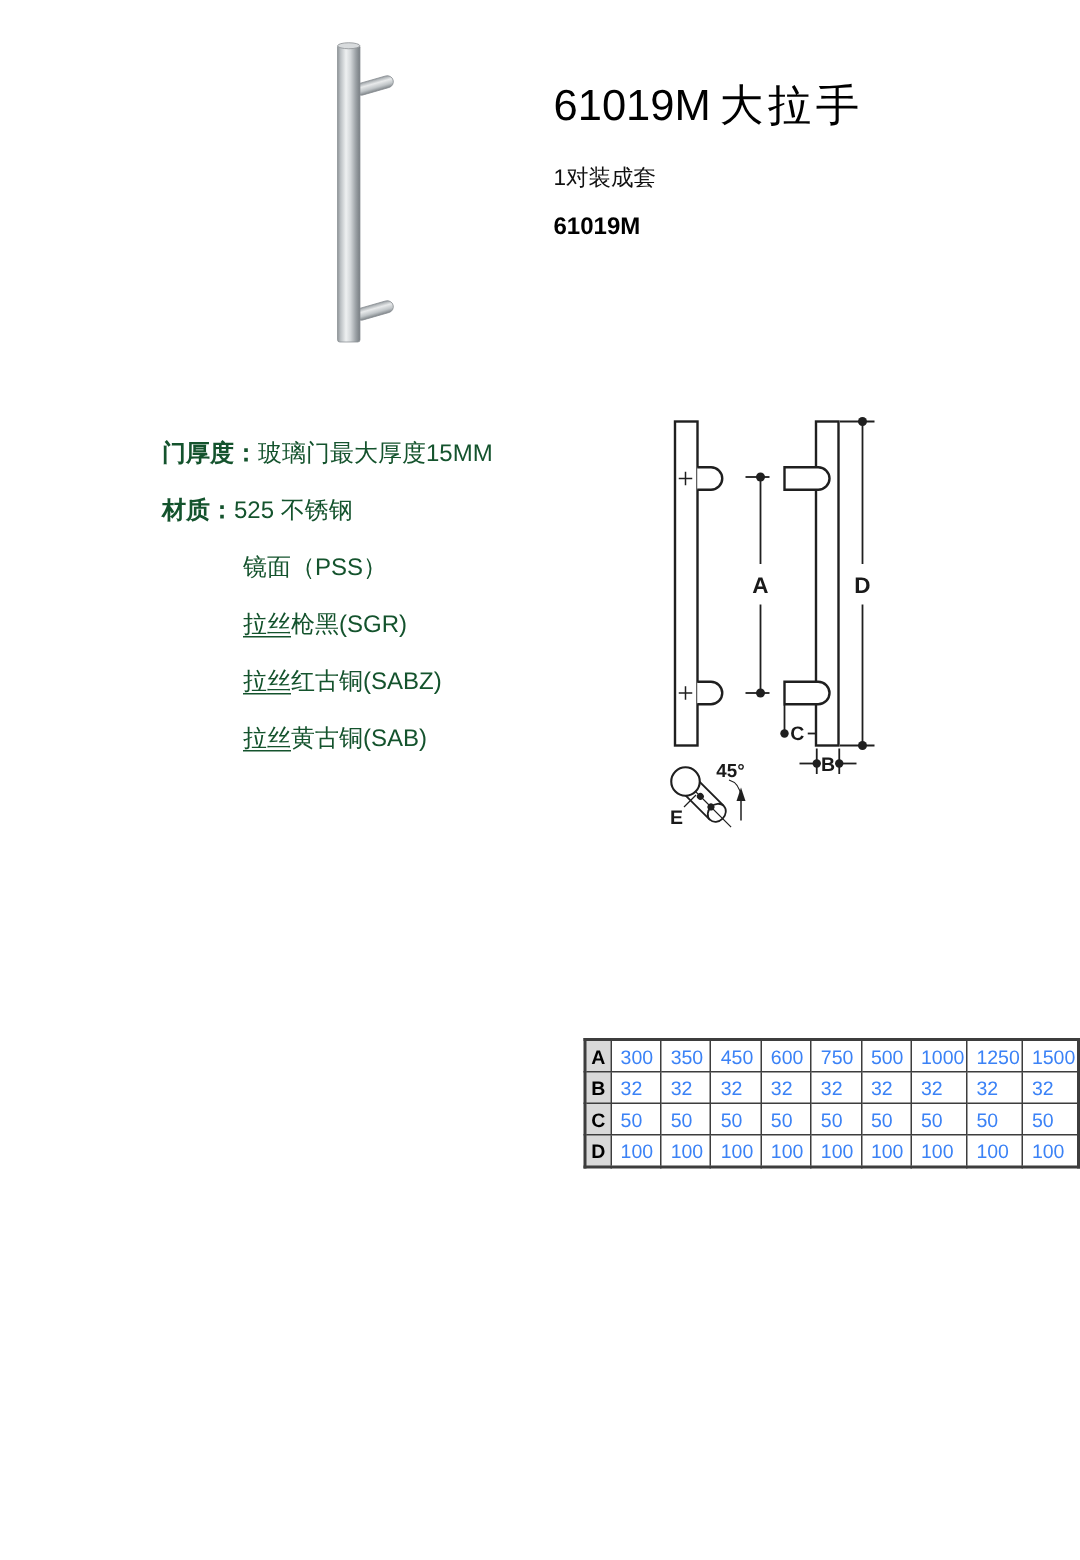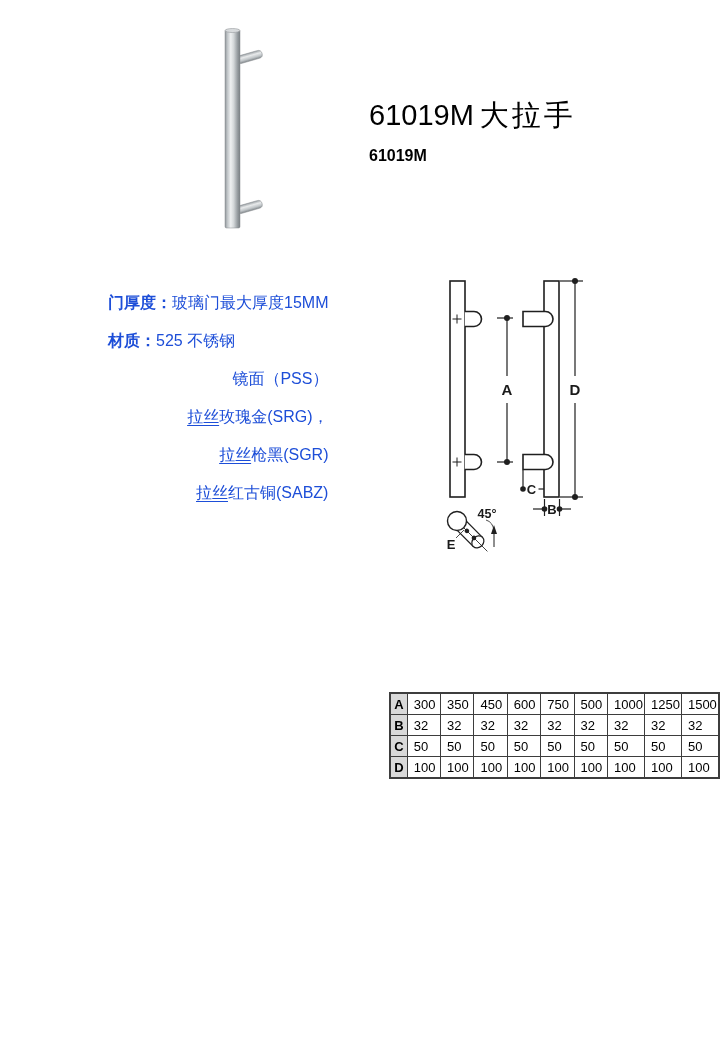--- a/index.html
+++ b/index.html
@@ -4,42 +4,42 @@
 <style>
   html,body{margin:0;padding:0;background:#ffffff;}
   .page{
     position:relative;width:720px;height:1040px;background:#ffffff;
     font-family:"Liberation Sans","DejaVu Sans",sans-serif;color:#000;
     overflow:hidden;
   }
   
   .photo{position:absolute;left:213px;top:24px;}
   
-  .title-block{position:absolute;left:369px;top:54px;margin-top:44px;}
+  .title-block{position:absolute;left:369px;top:54px;}
   .title{font-size:29px;line-height:34px;white-space:nowrap;color:#000;}
   .title .cjk{font-family:"Liberation Serif","DejaVu Serif",serif;letter-spacing:3px;margin-left:6px;}
   .subtitle{margin-top:21px;font-size:15px;color:#111;}
   .model{margin-top:15px;font-size:16px;font-weight:700;color:#000;}
   
-  .specs{position:absolute;left:108px;top:284px;font-size:16px;color:#1d4ed8;}
+  .specs{position:absolute;left:108px;top:284px;font-size:16px;color:#14532d;}
   .spec-line{height:38px;line-height:38px;white-space:nowrap;}
-  .spec-line.indent{padding-left:54px;text-align:right;}
+  .spec-line.indent{padding-left:54px;}
   .spec-line .b{font-weight:700;}
   .spec-line .u{text-decoration:underline;text-underline-offset:3px;}
   
   .diagram{position:absolute;left:440px;top:274px;}
   .diagram text{font-family:"Liberation Sans","DejaVu Sans",sans-serif;font-weight:700;fill:#1a1a1a;}
   
   .size-table-wrap{position:absolute;left:389px;top:692px;}
   table.size{border-collapse:collapse;table-layout:fixed;border:2px solid #3d3d3d;}
   table.size th,table.size td{
     border:1px solid #3d3d3d;height:20px;font-size:13px;padding:0;
   }
   table.size th{width:22px;background:#d9d9d9;font-weight:700;text-align:center;color:#000;}
-  table.size td{width:31px;text-align:left;padding-left:6px;color:#000000;font-weight:400;}
+  table.size td{width:31px;text-align:left;padding-left:6px;color:#3b82f6;font-weight:400;}
 </style>
 </head>
 <body>
 
 <div class="page">
 
   <svg class="photo" width="60" height="212" viewBox="0 0 60 212">
     <defs>
       <linearGradient id="barGrad" x1="0" y1="0" x2="1" y2="0">
         <stop offset="0" stop-color="#8e9498"></stop>
@@ -63,30 +63,31 @@
       <rect x="-2" y="-4" width="26" height="8" rx="4" fill="url(#postGrad)" stroke="#878c90" stroke-width="0.5"></rect>
     </g>
     <g>
       <rect x="12" y="6" width="15" height="198" rx="1.5" fill="url(#barGrad)" stroke="#8a8f93" stroke-width="0.5"></rect>
       <ellipse cx="19.5" cy="6.5" rx="7.4" ry="2" fill="#d8dbdd" stroke="#95999c" stroke-width="0.6"></ellipse>
     </g>
   </svg>
 
   <div class="title-block">
     <div class="title"><span>61019M</span><span class="cjk">大拉手</span></div>
+    <div class="subtitle">1对装成套</div>
     <div class="model">61019M</div>
   </div>
 
   <div class="specs">
       <div class="spec-line"><span class="b">门厚度：</span><span>玻璃门最大厚度15MM</span></div>
       <div class="spec-line"><span class="b">材质：</span><span>525 不锈钢</span></div>
       <div class="spec-line indent"><span>镜面（PSS）</span></div>
-      <div class="spec-line indent"><span class="u">拉丝</span><span>玫瑰金(SRG)，</span></div>
       <div class="spec-line indent"><span class="u">拉丝</span><span>枪黑(SGR)</span></div>
       <div class="spec-line indent"><span class="u">拉丝</span><span>红古铜(SABZ)</span></div>
+      <div class="spec-line indent"><span class="u">拉丝</span><span>黄古铜(SAB)</span></div>
     </div>
 
   <svg class="diagram" width="152" height="296" viewBox="440 274 152 296" fill="none" stroke="#1f1f1f" stroke-width="1.6">
 
     <g>
       <rect x="450" y="281" width="15" height="216" fill="#fff"></rect>
       <path d="M464.8 311.5 H474 A7.5 7.5 0 0 1 474 326.5 H464.8" fill="#fff"></path>
       <path d="M464.8 454.5 H474 A7.5 7.5 0 0 1 474 469.5 H464.8" fill="#fff"></path>
       <g stroke-width="1">
         <line x1="452.5" y1="319" x2="461.5" y2="319"></line>

